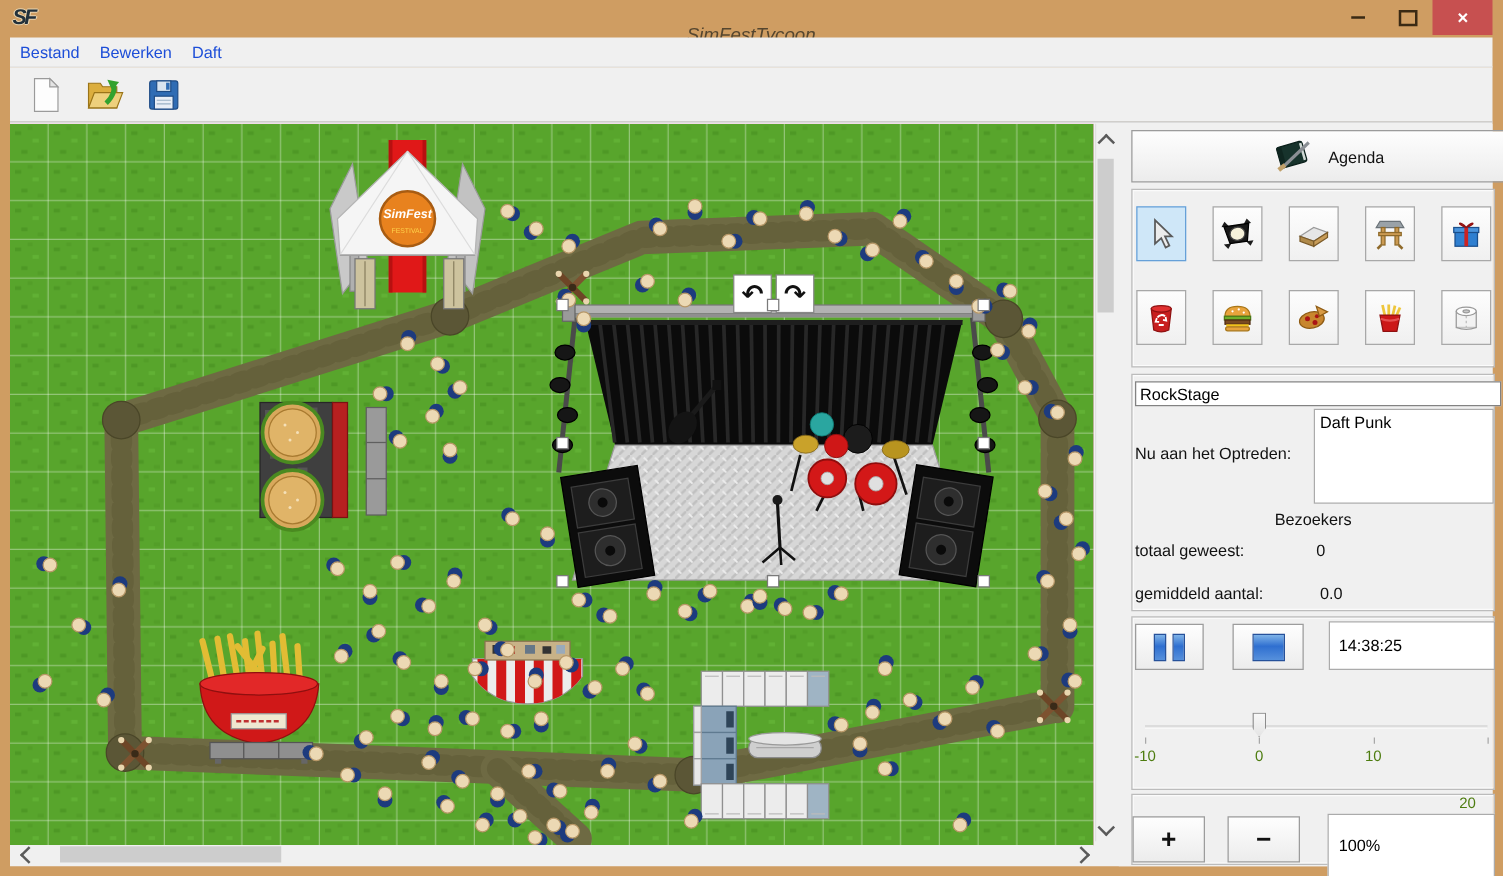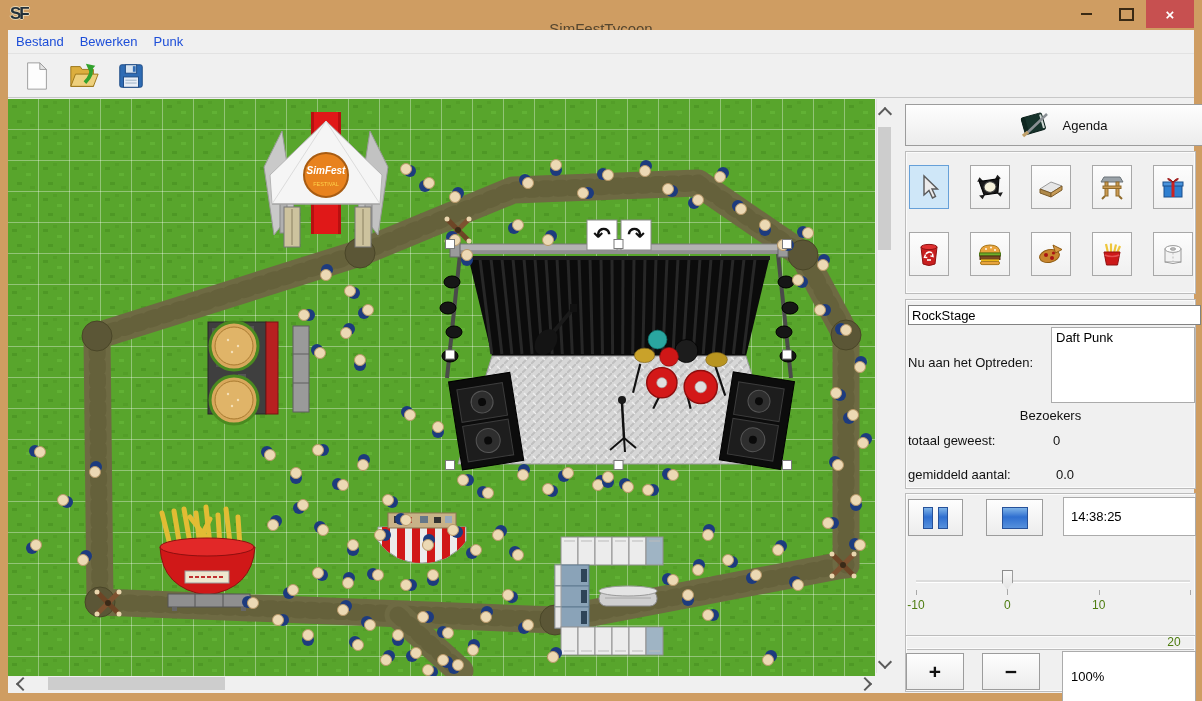--- a/index.html
+++ b/index.html
@@ -1,19 +1,19 @@
 <!DOCTYPE html>
 <html><head>
 <meta charset="utf-8">
 <style>
   html,body{margin:0;padding:0;width:1202px;height:701px;overflow:hidden;
     font-family:"Liberation Sans","DejaVu Sans",sans-serif;font-size:13px;background:#cf9d62;}
   .window{position:absolute;left:0;top:0;width:1202px;height:701px;background:#cf9d62;}
   
-  .titlebar{position:absolute;left:0;top:0;width:1202px;height:30px;}
+  .titlebar{position:absolute;left:0;top:0;width:1202px;height:30px;font-style:italic;}
   .sf{position:absolute;left:10px;top:4px;font-weight:900;font-size:17px;color:#23313b;
       text-shadow:-1px 0 #e8d3ae,1px 0 #e8d3ae,0 -1px #e8d3ae,0 1px #e8d3ae;letter-spacing:-2px;}
   .title{position:absolute;left:0;right:0;top:20px;text-align:center;font-size:15px;color:#55462f;}
   .winbtns{position:absolute;right:8px;top:0;height:30px;display:flex;}
   .wb{width:40px;height:28px;display:flex;align-items:center;justify-content:center;cursor:pointer;}
   .wb .bar{width:11px;height:2px;background:#3a2a14;}
   .wb .box{width:11px;height:9px;border:2px solid #3a2a14;background:transparent;}
   .wb.close{width:48px;background:#c75050;color:#fff;font-size:15px;font-weight:bold;}
   
   .menubar{position:absolute;left:8px;top:30px;width:1186px;height:23px;background:#f0f0f0;
@@ -41,21 +41,21 @@
   .toolrow{position:absolute;left:3px;display:flex;gap:21px;}
   .tool{width:40px;height:44px;display:flex;align-items:center;justify-content:center;
       background:linear-gradient(#fdfdfd,#f0f0f0);border:1px solid #a8a8a8;box-sizing:border-box;cursor:pointer;}
   .tool.selected{background:#cfe7f8;border-color:#66a0d8;}
   .infobox{left:10px;top:200px;width:291px;height:190px;}
   .nameinput{position:absolute;left:2px;top:5px;width:285px;height:18px;border:1px solid #828282;
       font-family:inherit;font-size:13px;padding:0 3px;}
   .npbox{position:absolute;left:145px;top:27px;width:144px;height:76px;background:#fff;
       border:1px solid #ababab;padding:2px 4px;box-sizing:border-box;}
   .lbl{position:absolute;color:#111;}
-  .timebox{left:10px;top:394px;width:291px;height:157px;}
+  .timebox{left:10px;top:394px;width:291px;height:139px;}
   .playbtn{position:absolute;top:5px;width:55px;height:37px;gap:5px;}
   .pbar{width:8px;height:20px;background:linear-gradient(#7eb3e8,#2f6fd0 45%,#5690dc);border:1px solid #26519a;}
   .stopsq{width:24px;height:20px;background:linear-gradient(#7eb3e8,#2f6fd0 45%,#5690dc);border:1px solid #26519a;}
   .timedisp{position:absolute;left:157px;top:3px;width:133px;height:39px;background:#fff;border:1px solid #ababab;
       display:flex;align-items:center;padding-left:7px;box-sizing:border-box;}
   .slider{position:absolute;left:0px;top:70px;width:291px;height:60px;}
   .strack{position:absolute;left:10px;top:16px;width:274px;height:2px;background:#dcdcdc;border-bottom:1px solid #fff;}
   .sthumb{position:absolute;top:6px;width:11px;height:20px;background:linear-gradient(#f8f8f8,#e4e4e4);
       border:1px solid #8c8c8c;box-sizing:border-box;clip-path:polygon(0 0,100% 0,100% 62%,50% 100%,0 62%);cursor:pointer;}
   .stick{position:absolute;top:26px;width:1px;height:5px;background:#a8a8a8;}
@@ -81,21 +81,21 @@
         </div>
       <div class="wb close">
           <span>×</span>
         </div>
     </div>
   </div>
 
   <div class="menubar" id="menubar">
       <div class="menuitem">Bestand</div>
       <div class="menuitem">Bewerken</div>
-      <div class="menuitem">Punk</div>
+      <div class="menuitem">Daft</div>
     </div>
   <div class="toolbar" id="toolbar">
       <div class="tbtn">
         <svg viewBox="0 0 32 32" width="30" height="32">
           <polygon points="6,2 19,2 26,9 26,30 6,30" fill="#fdfdfd" stroke="#9a9a9a"></polygon>
           <polygon points="19,2 19,9 26,9" fill="#e4e4e4" stroke="#9a9a9a"></polygon>
         </svg>
       </div>
       <div class="tbtn">
         <svg viewBox="0 0 34 32" width="32" height="32">

